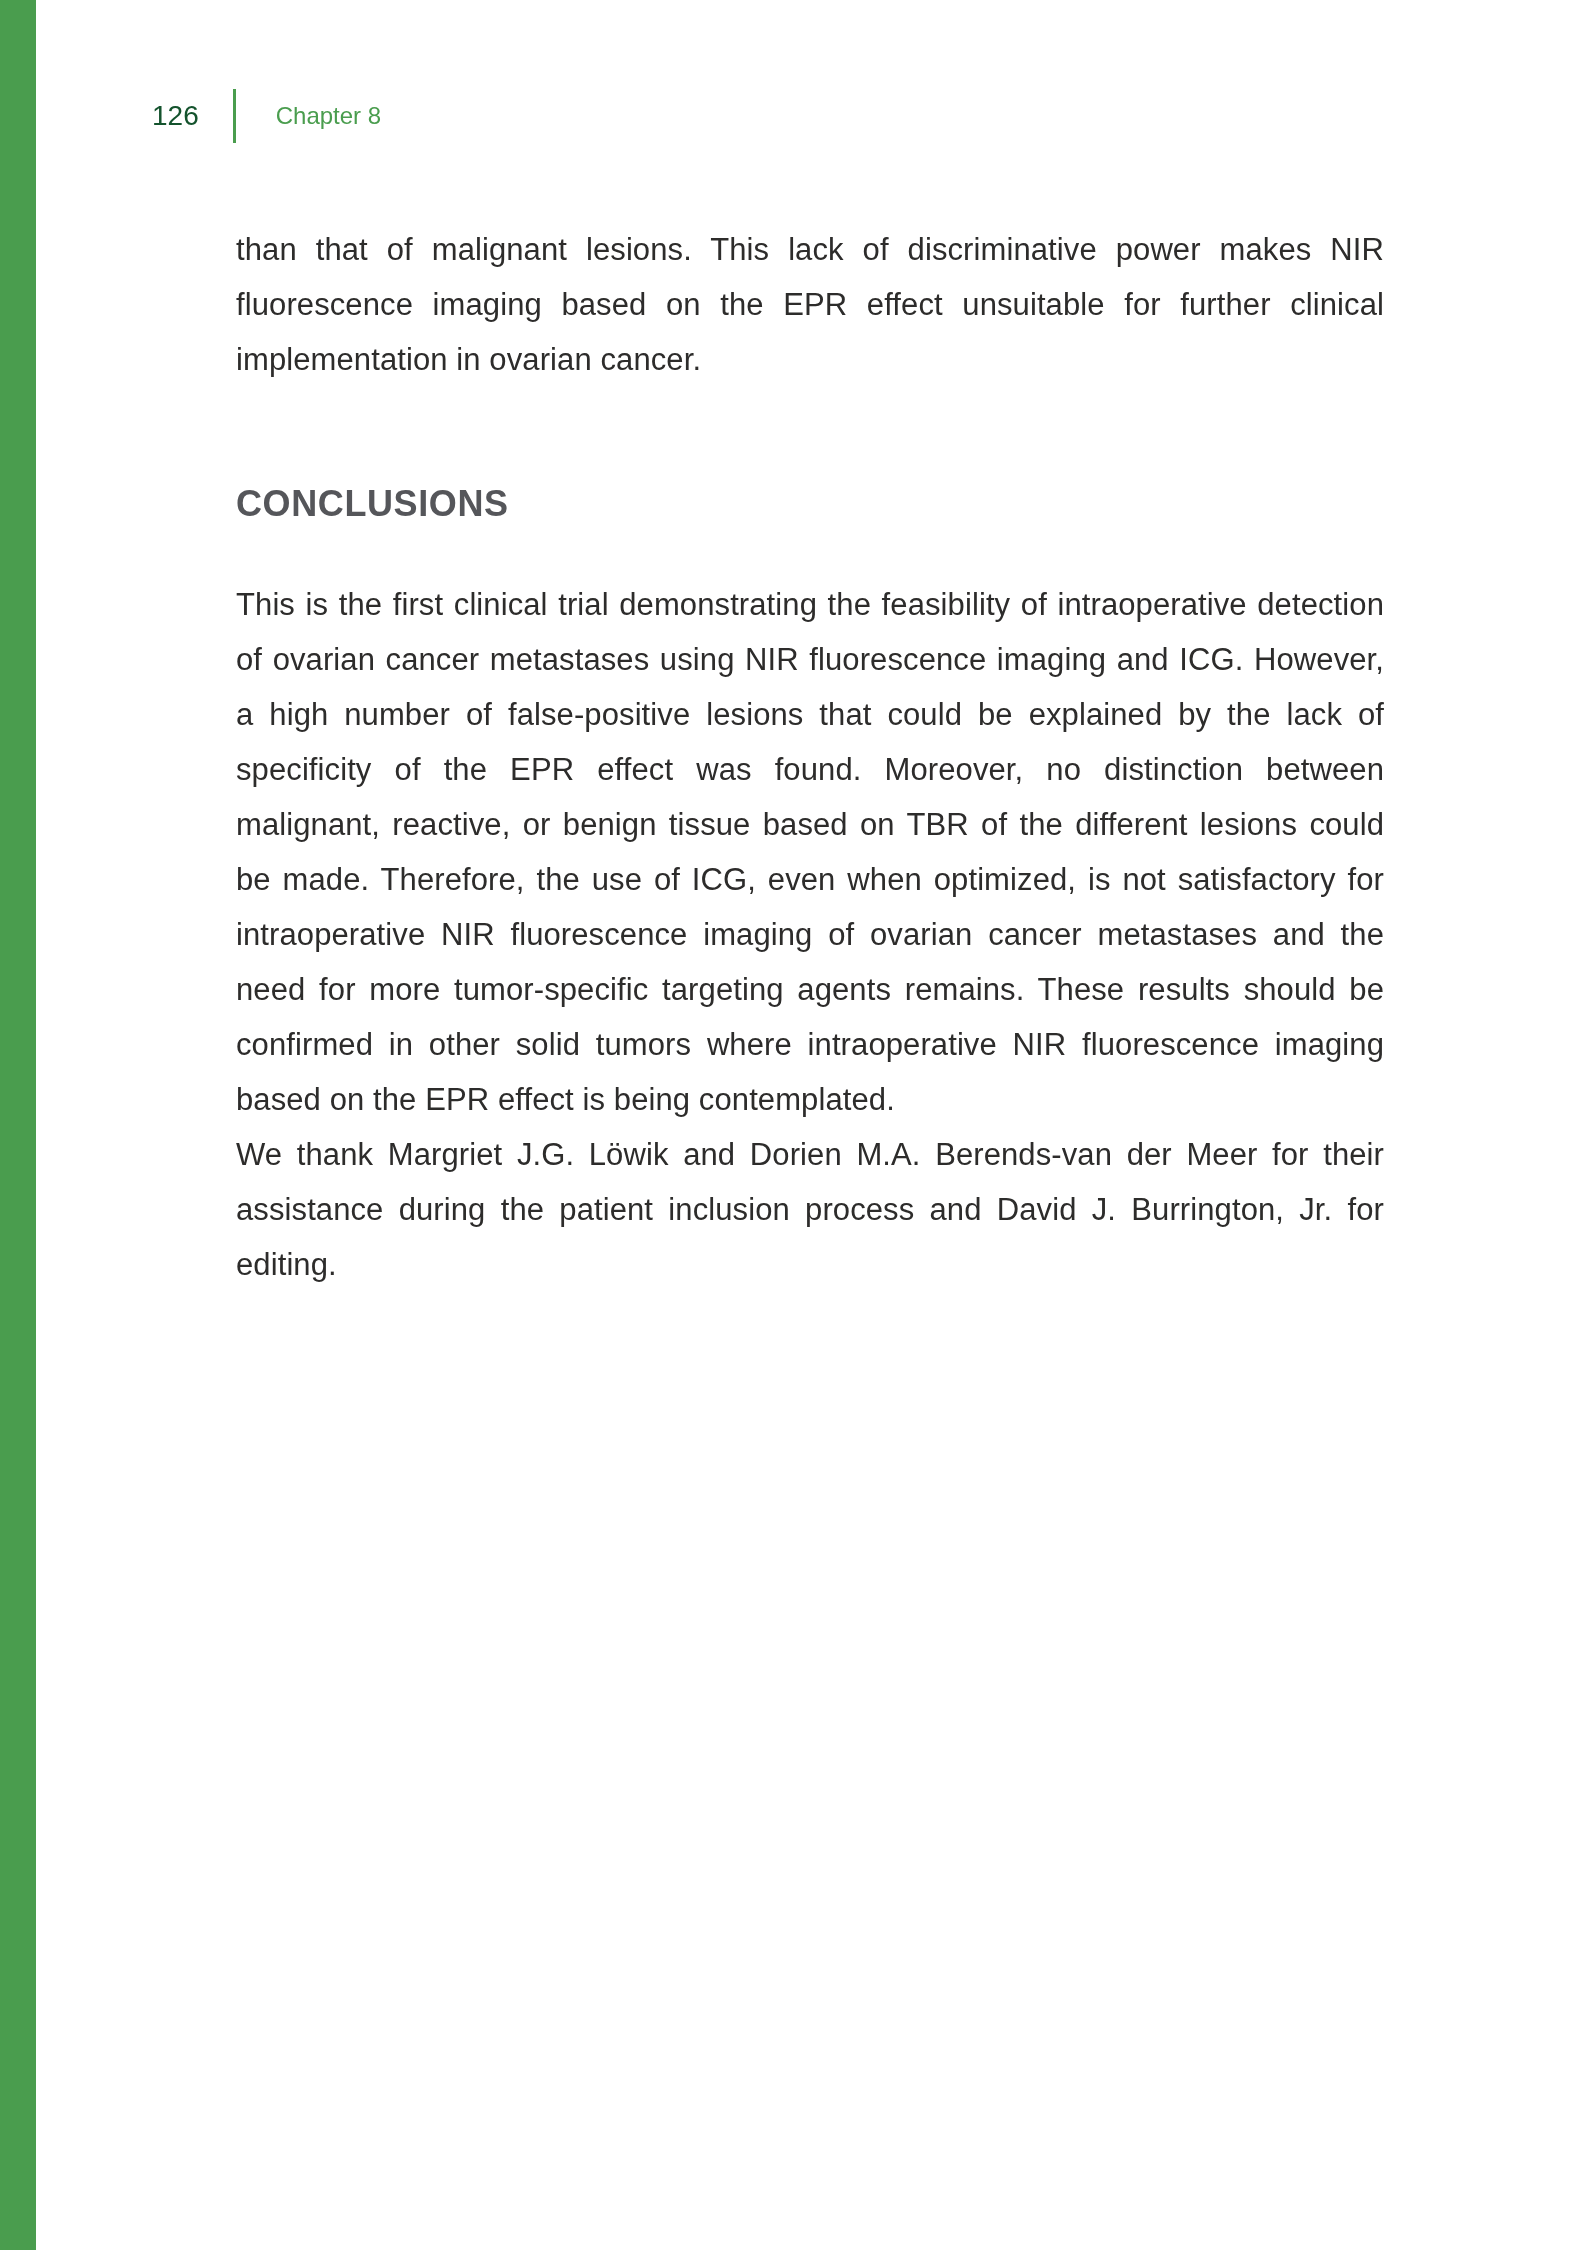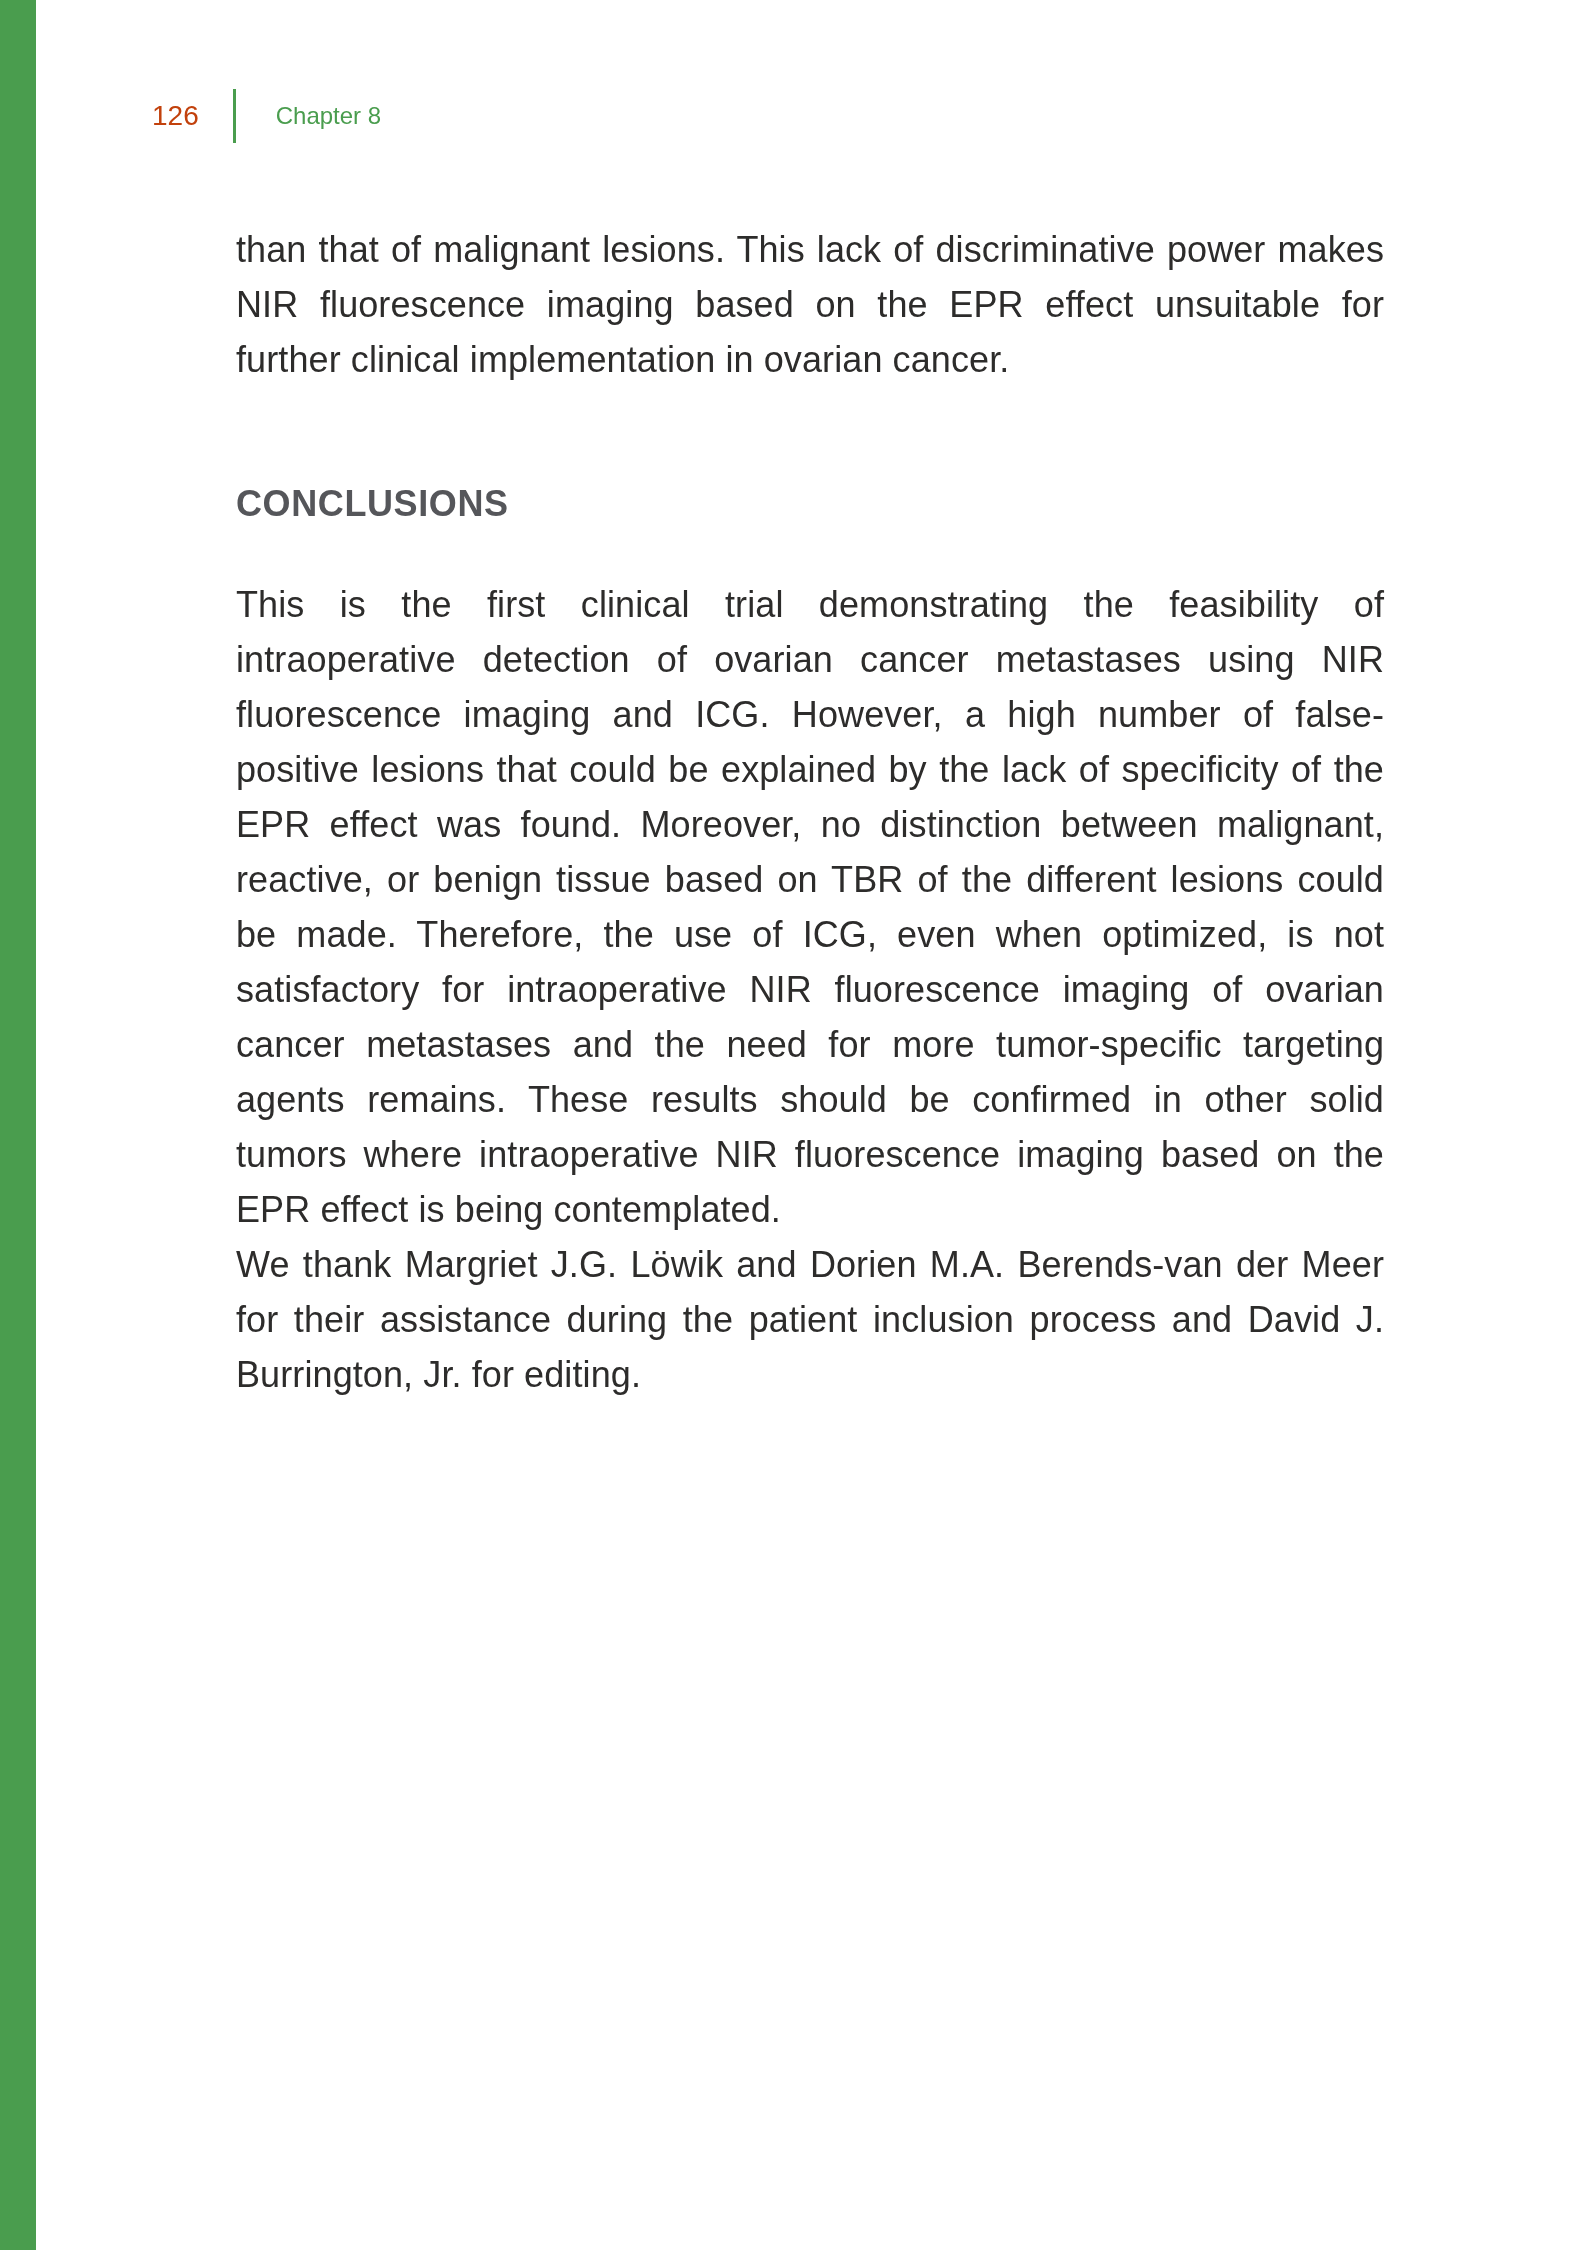--- a/index.html
+++ b/index.html
@@ -32,21 +32,21 @@
   .page-header {
     position: absolute;
     top: 88px;
     left: 152px;
     display: flex;
     align-items: center;
     height: 56px;
   }
   .page-number {
     font-size: 28px;
-    color: #c2410c;
+    color: #14532d;
     min-width: 46px;
   }
   .header-divider {
     width: 3px;
     height: 54px;
     background: var(--accent);
     margin-left: 34px;
     margin-right: 40px;
   }
   .chapter-label {
@@ -54,21 +54,21 @@
     color: var(--accent);
   }
   .page-body {
     position: absolute;
     left: 236px;
     top: 222px;
     width: 1148px;
   }
   .paragraph {
     margin: 0;
-    font-size: 36px;
+    font-size: 31px;
     line-height: 55px;
     text-align: justify;
     text-justify: inter-word;
     color: var(--body-text);
     letter-spacing: 0.1px;
   }
   .section-heading {
     margin: 96px 0 52px 0;
     font-size: 36px;
     font-weight: bold;

